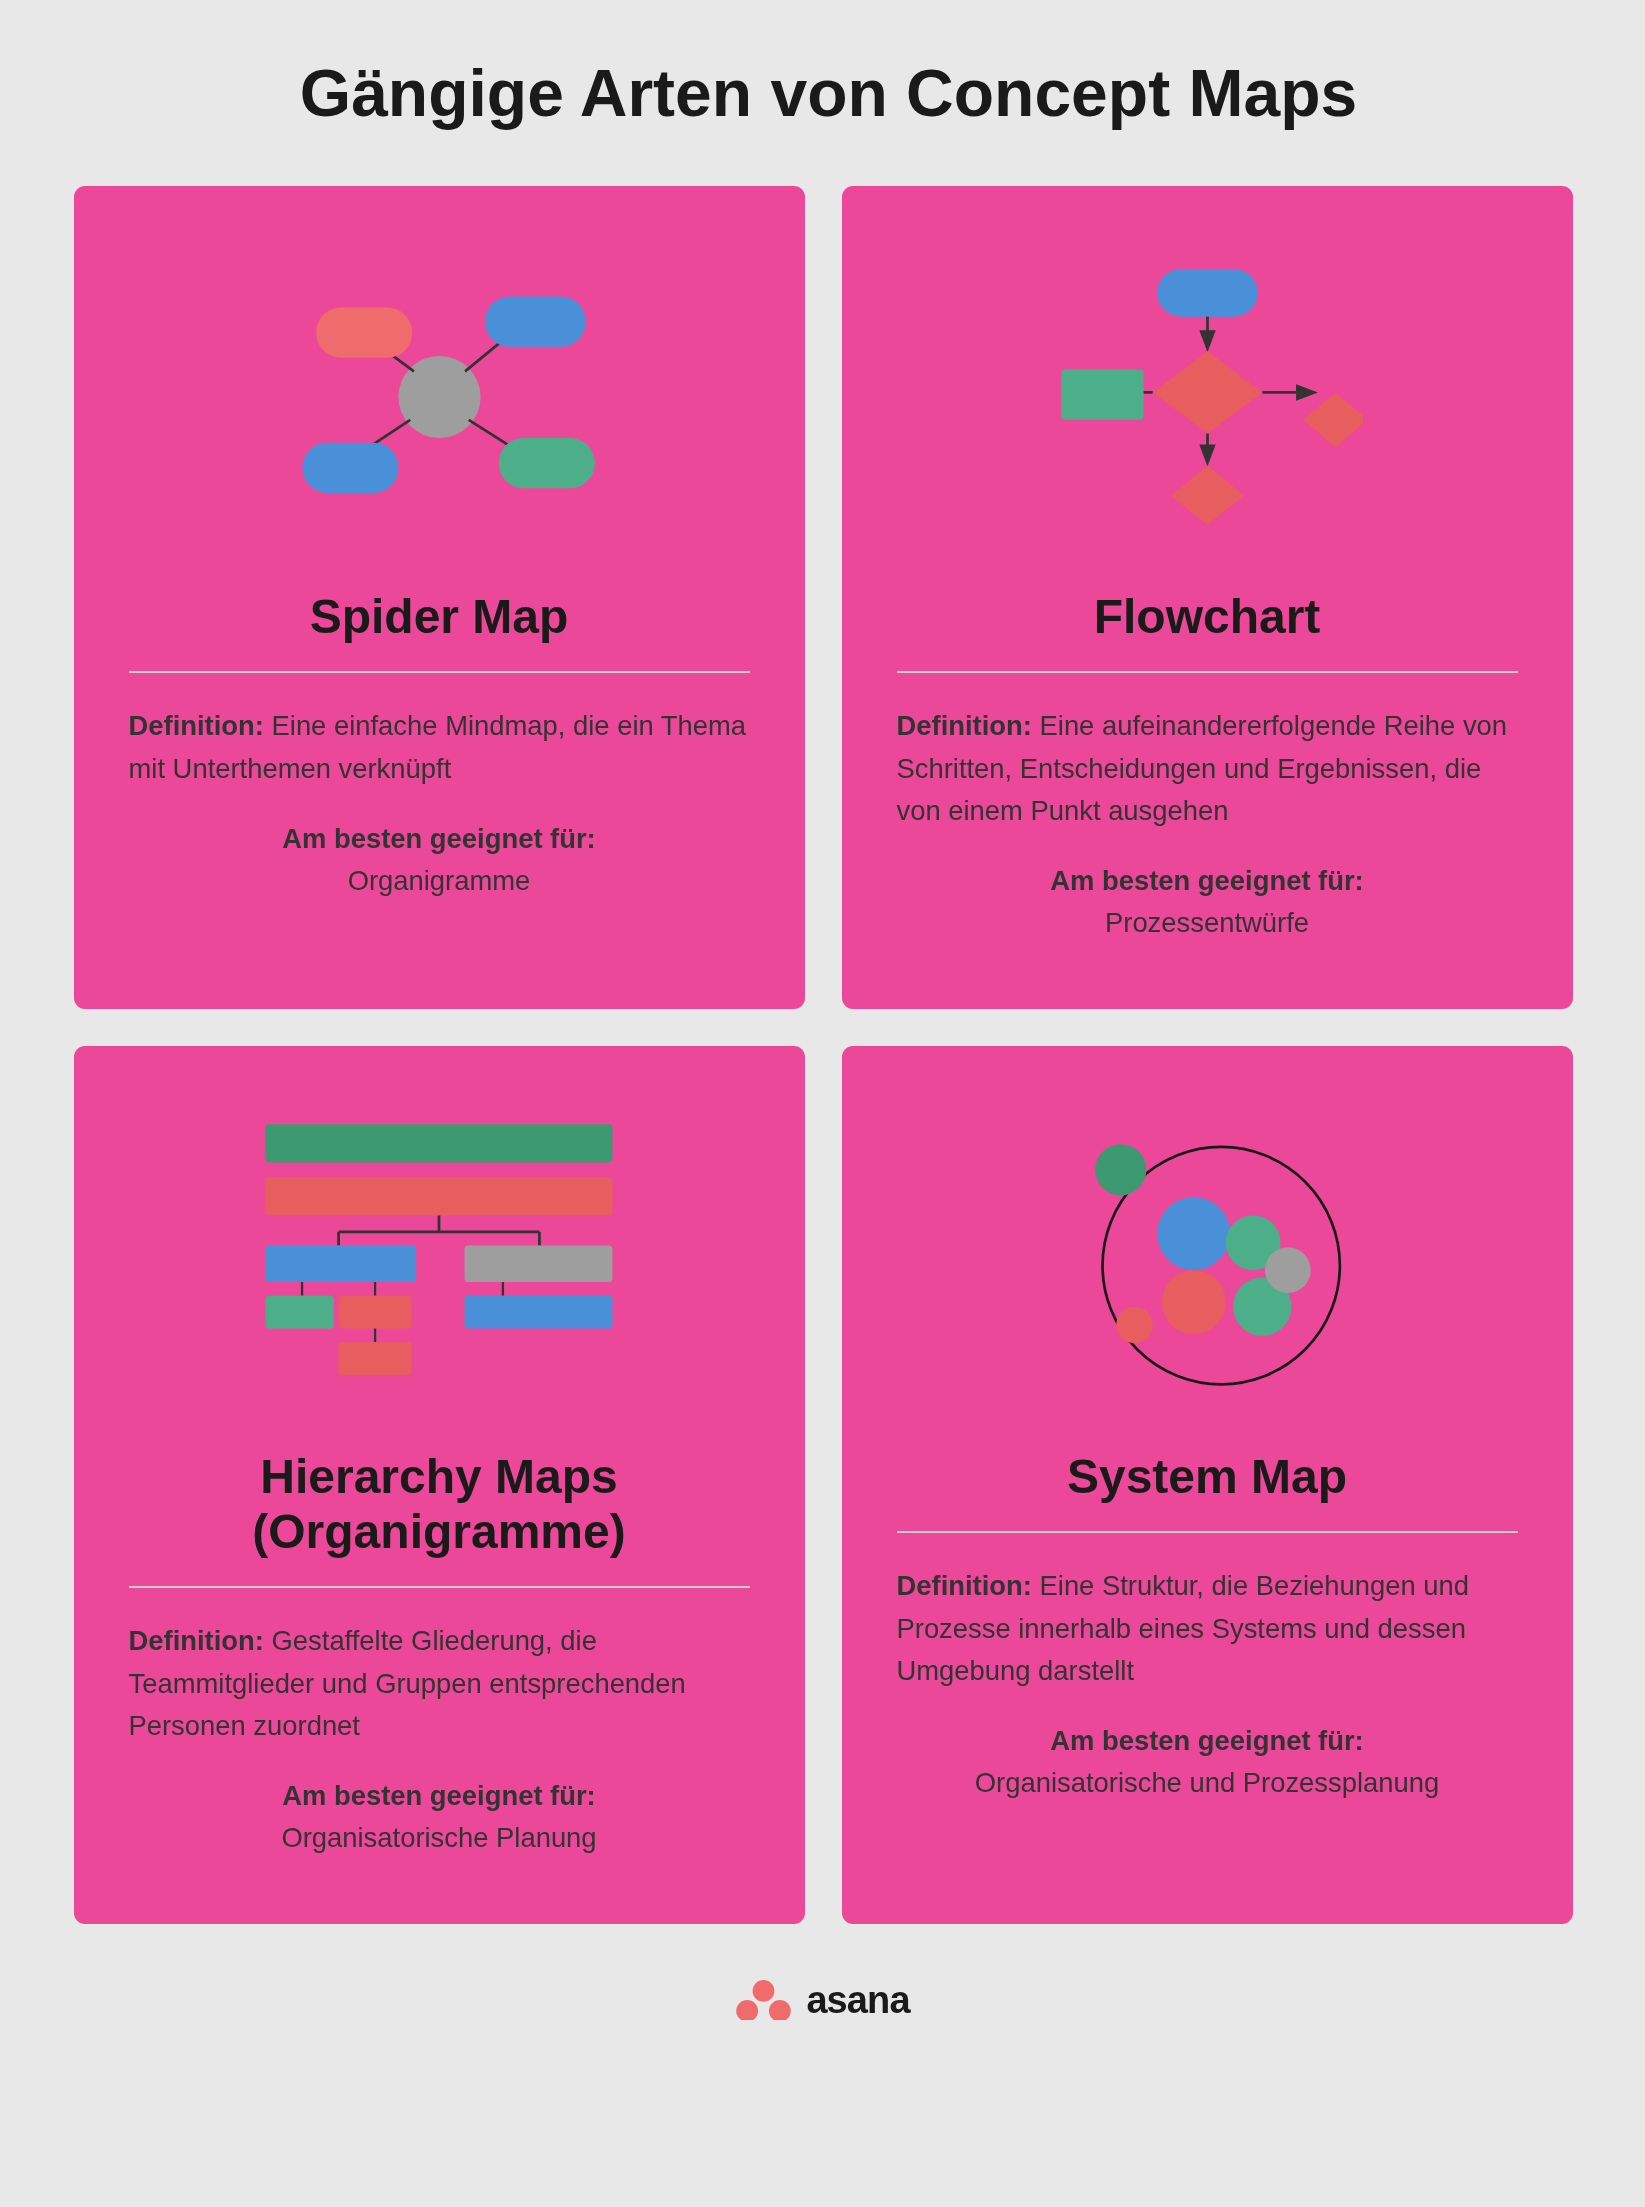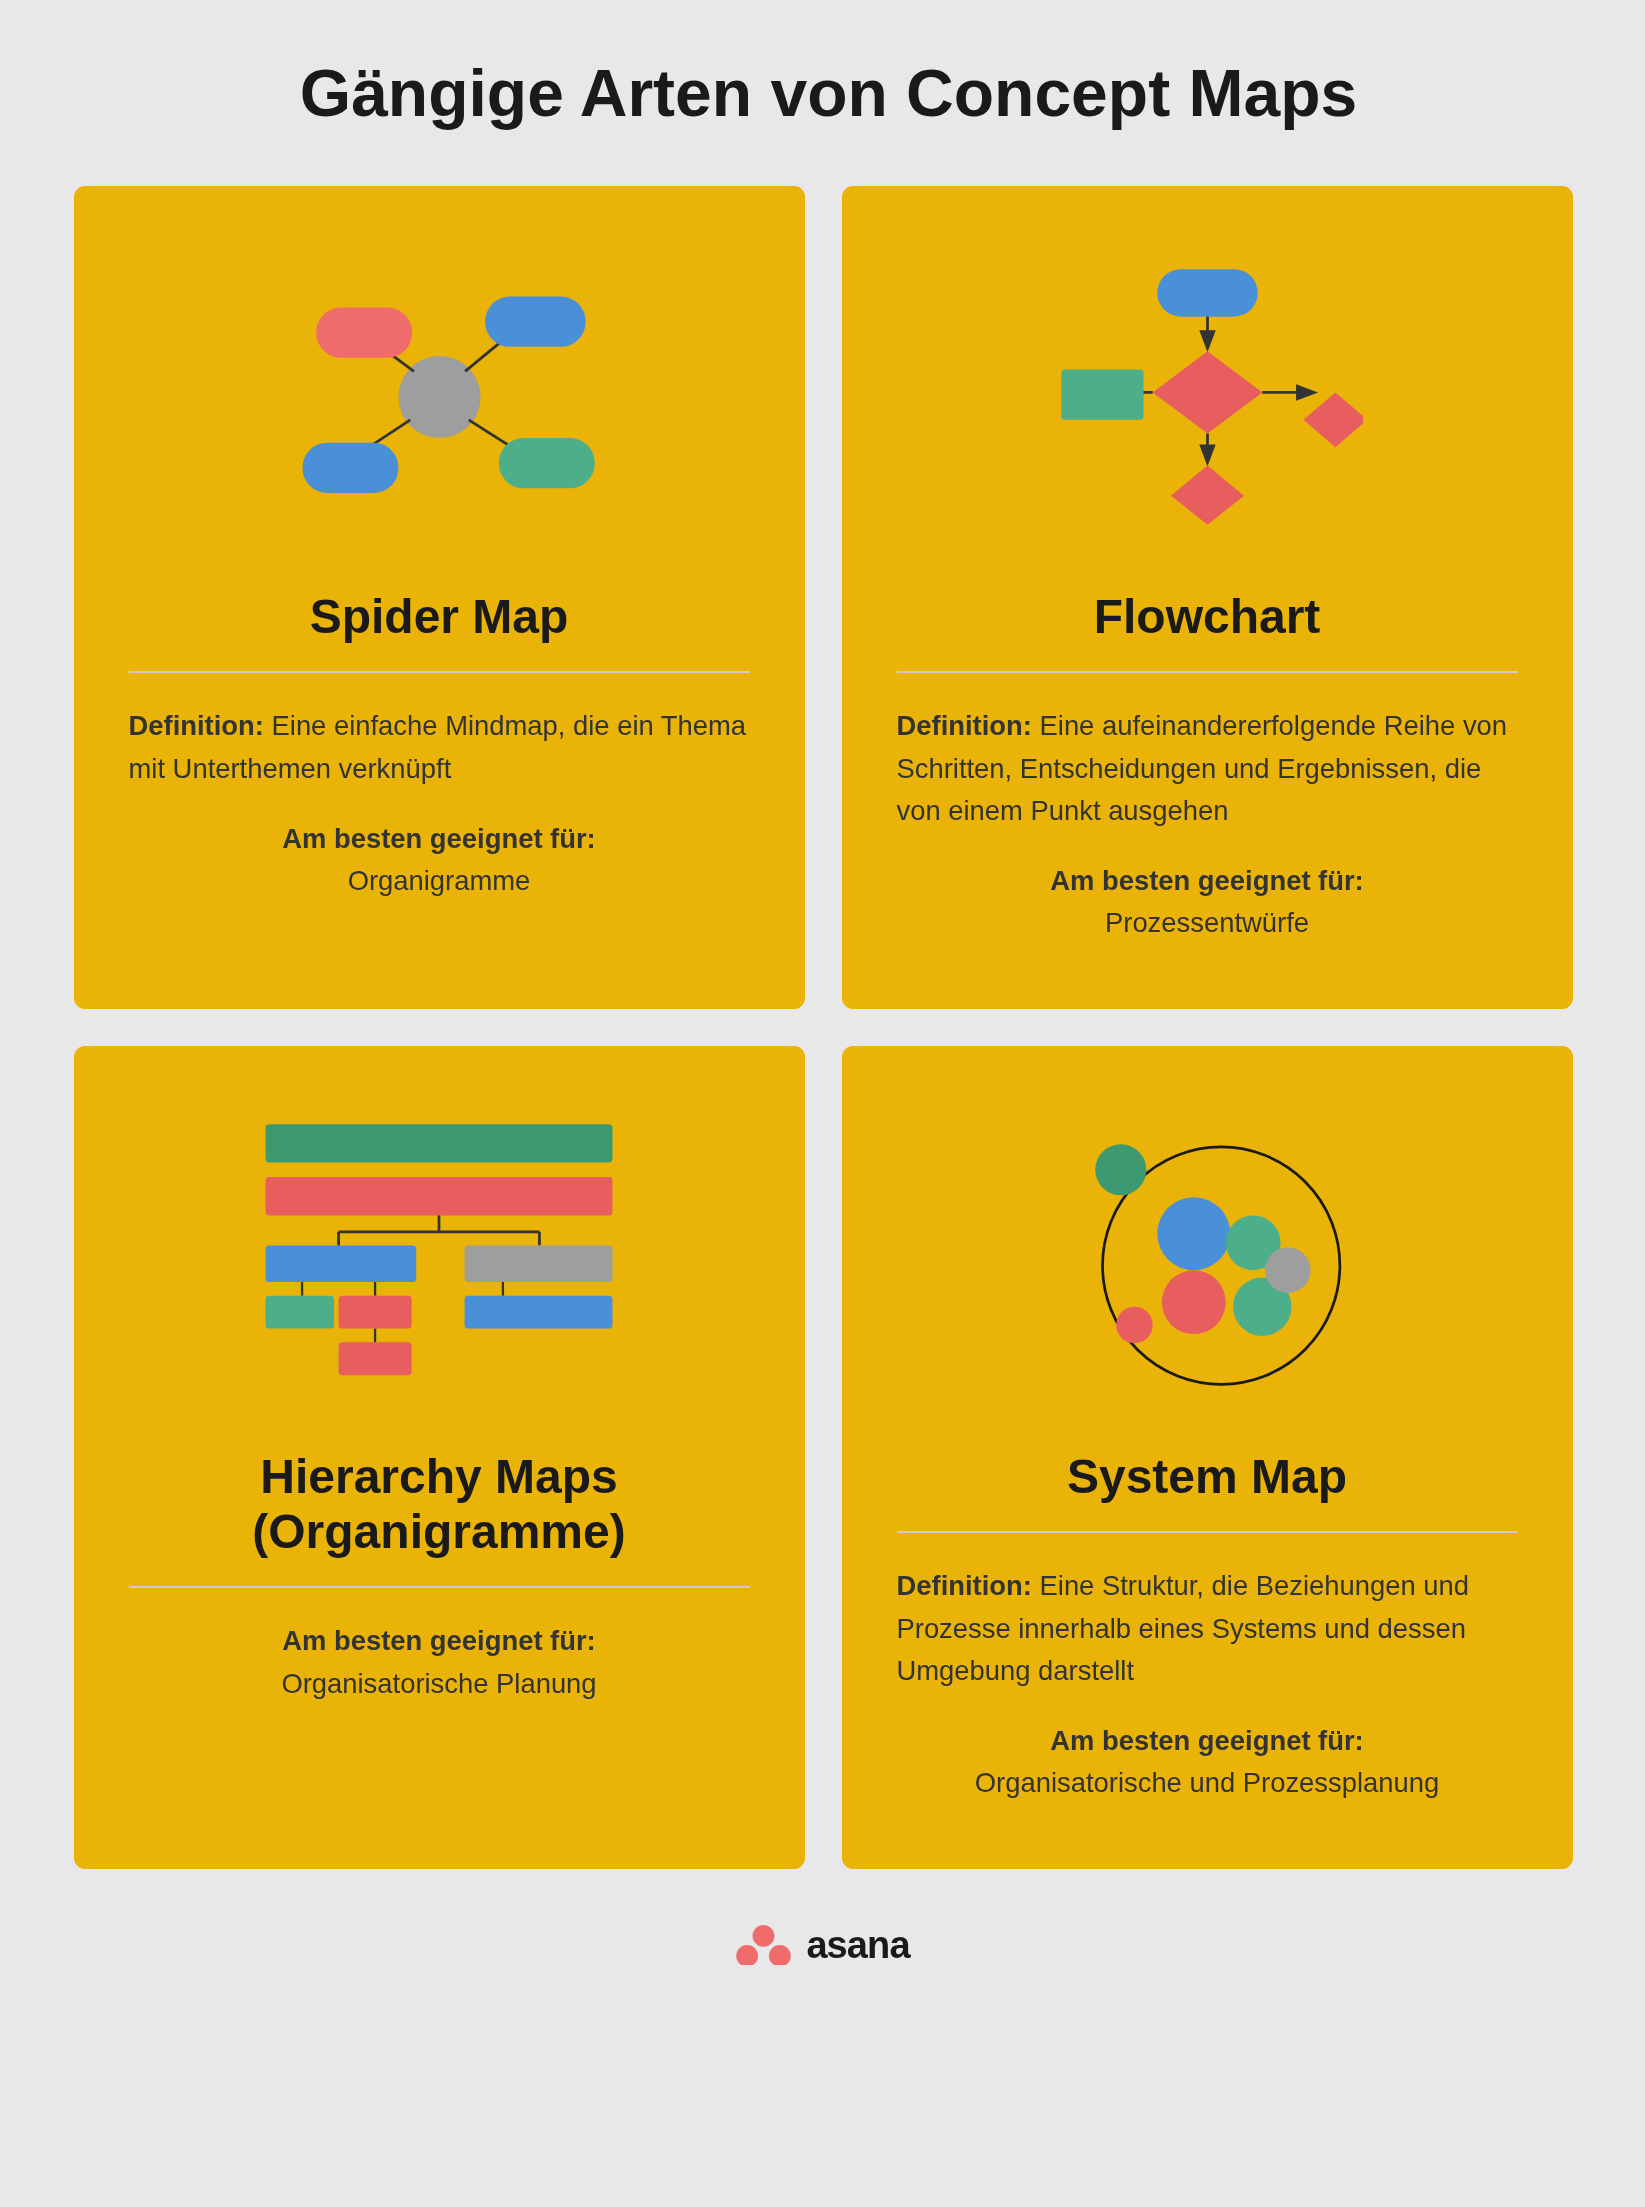--- a/index.html
+++ b/index.html
@@ -23,21 +23,21 @@
       margin-left: 11px;
     }
     .grid {
       display: grid;
       grid-template-columns: 1fr 1fr;
       gap: 37px;
       width: 100%;
       max-width: 1499px;
     }
     .card {
-      background: #eab308;
+      background: #ec4899;
       border-radius: 11px;
       padding: 55px 55px 64px;
       display: flex;
       flex-direction: column;
       align-items: center;
     }
     .illustration-area {
       width: 100%;
       height: 311px;
       display: flex;
@@ -222,20 +222,24 @@
         <rect x="100" y="198" width="80" height="36" rx="4" fill="#e85d5d"></rect>
         <rect x="238" y="198" width="162" height="36" rx="4" fill="#4a90d9"></rect>
 
         <line x1="140" y1="234" x2="140" y2="249" stroke="#333" stroke-width="2.5"></line>
 
         <rect x="100" y="249" width="80" height="36" rx="4" fill="#e85d5d"></rect>
       </svg>
     </div>
     <div class="card-title">Hierarchy Maps<br>(Organigramme)</div>
     <div class="divider"></div>
+    <div class="card-text">
+      <b>Definition:</b>
+      <span>Gestaffelte Gliederung, die Teammitglieder und Gruppen entsprechenden Personen zuordnet</span>
+    </div>
     <div class="card-best">
       <b>Am besten geeignet für:</b><br>
       <span>Organisatorische Planung</span>
     </div>
   </div>
 
   <div class="card">
     <div class="illustration-area">
       <svg width="311" height="283" viewBox="0 0 340 310">
 

